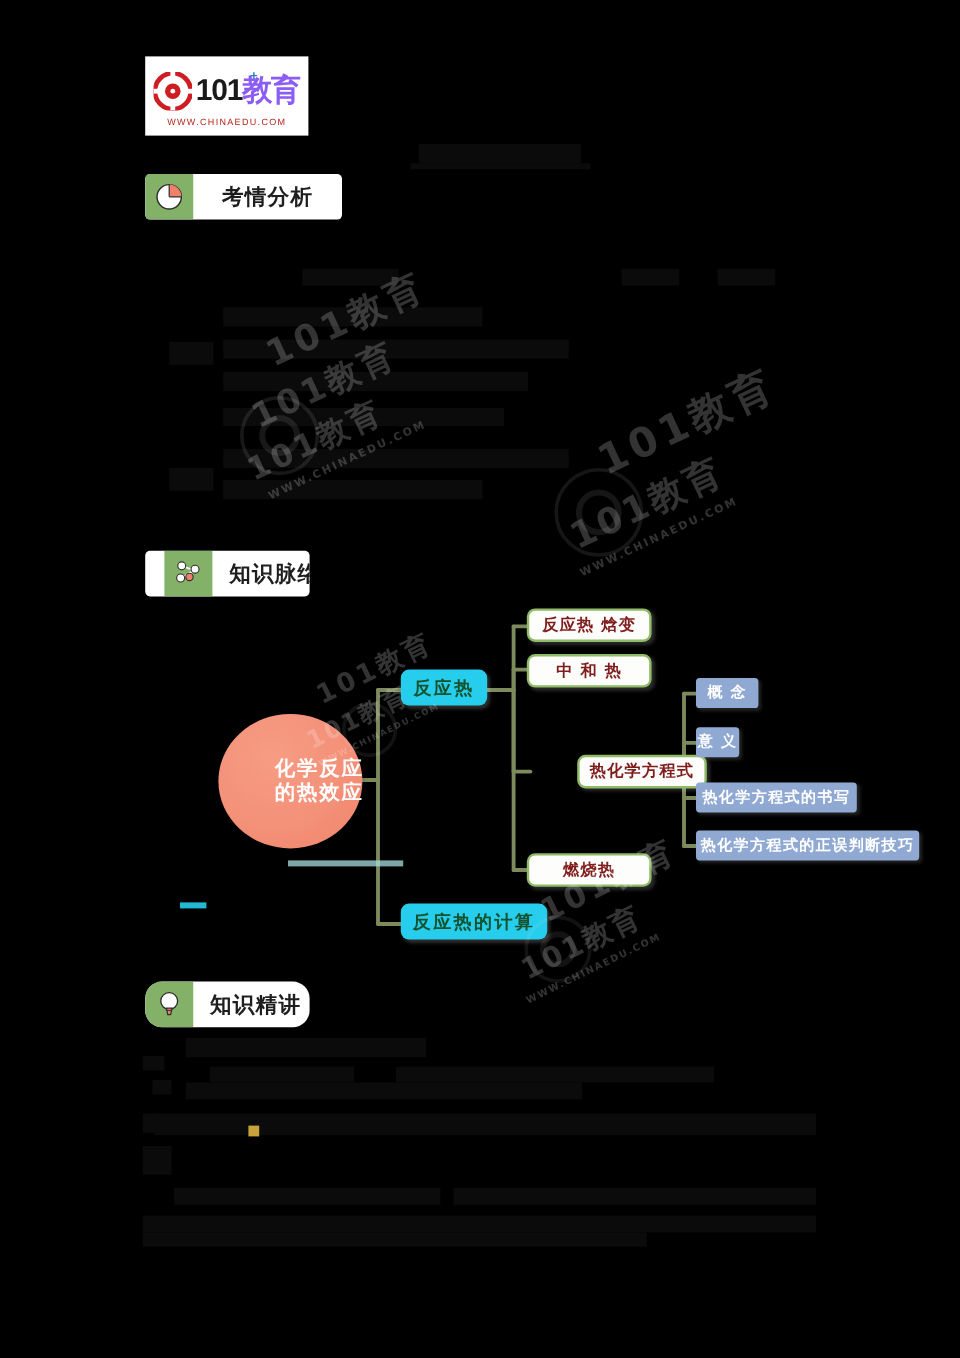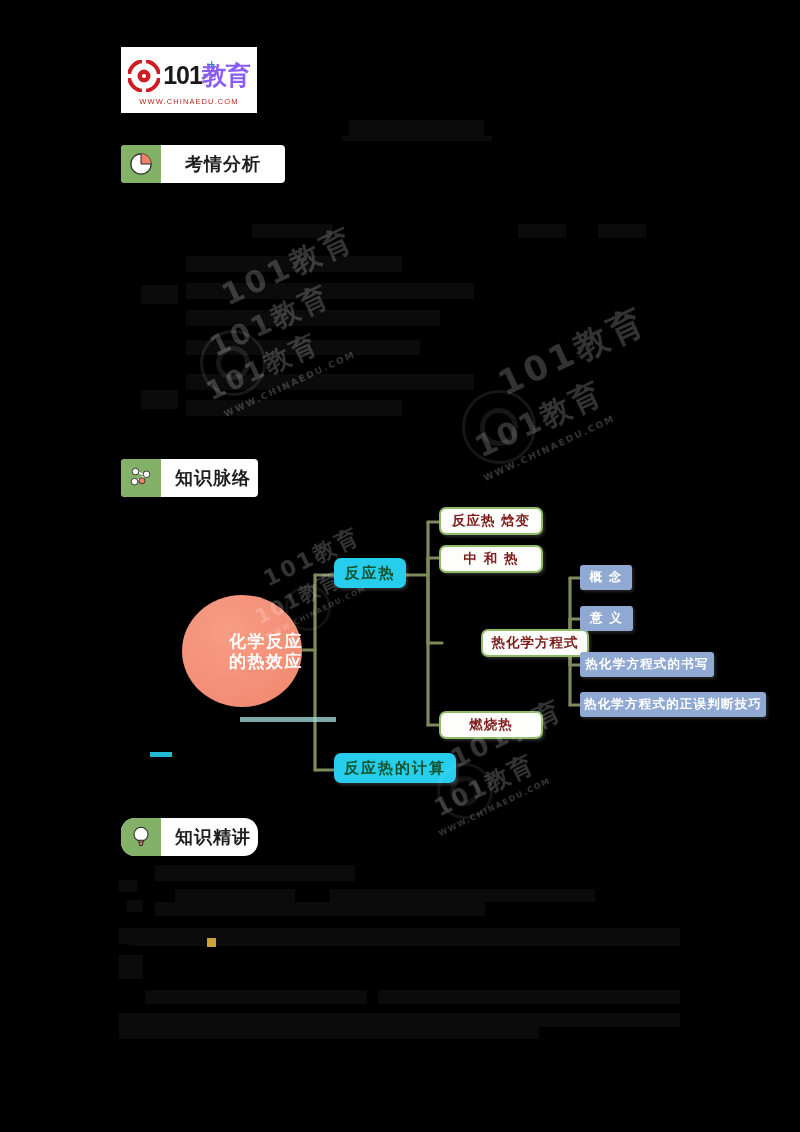--- a/index.html
+++ b/index.html
@@ -269,21 +269,21 @@
   <div class="wm-ring inner" style="left:216px; top:346px; width:34px; height:34px; opacity:0.55;"></div>
 
   <div class="wm-block" style="left:455px; top:335px; width:230px; height:130px; transform:rotate(-25deg);">
     <div class="w-line" style="font-size:34px; letter-spacing:4px; margin-left:58px;">101教育</div>
     <div class="w-line" style="font-size:30px; letter-spacing:3px; margin-left:10px; margin-top:4px;">101教育</div>
     <div class="w-line" style="font-size:9px; letter-spacing:2px; margin-left:4px; margin-top:4px;">WWW.CHINAEDU.COM</div>
   </div>
   <div class="wm-ring" style="left:462px; top:390px; width:74px; height:74px; opacity:0.5;"></div>
   <div class="wm-ring inner" style="left:480px; top:408px; width:38px; height:38px; opacity:0.5;"></div>
 
-  <div class="section-header" style="left:121px; top:459px; width:137px;">
+  <div class="section-header" style="left:121px; top:459px; width:137px;padding-left:16px;">
     <div class="sh-icon">
       <svg viewBox="0 0 26 26" width="24" height="24">
         <line x1="7" y1="6" x2="18" y2="10" stroke="#ffffff" stroke-width="1.6"></line>
         <line x1="7" y1="17" x2="18" y2="10" stroke="#ffffff" stroke-width="1.6"></line>
         <line x1="13" y1="16" x2="18" y2="10" stroke="#ffffff" stroke-width="1.6"></line>
         <circle cx="7" cy="6" r="3.6" fill="#ffffff" stroke="#2d2d2d" stroke-width="1"></circle>
         <circle cx="19" cy="9" r="3.6" fill="#ffffff" stroke="#2d2d2d" stroke-width="1"></circle>
         <circle cx="6" cy="17" r="3.6" fill="#ffffff" stroke="#2d2d2d" stroke-width="1"></circle>
         <circle cx="14" cy="16" r="3.3" fill="#f0806a" stroke="#2d2d2d" stroke-width="1"></circle>
       </svg>
@@ -349,21 +349,21 @@
     <div class="node node-white" style="left:289px; top:134px; width:108px; height:28px;margin-left:42px;">
       <span>热化学方程式</span>
     </div>
     <div class="node node-white" style="left:289px; top:216px; width:104px; height:28px;">
       <span>燃烧热</span>
     </div>
 
     <div class="node node-blue" style="left:430px; top:70px; width:52px; height:25px;">
       <span>概 念</span>
     </div>
-    <div class="node node-blue" style="left:430px; top:111px; width:53px; height:25px;align-items:center;">
+    <div class="node node-blue" style="left:430px; top:111px; width:36px; height:25px;align-items:center;">
       <span>意 义</span>
     </div>
     <div class="node node-blue" style="left:430px; top:157px; width:134px; height:25px;">
       <span>热化学方程式的书写</span>
     </div>
     <div class="node node-blue" style="left:430px; top:197px; width:186px; height:25px;">
       <span>热化学方程式的正误判断技巧</span>
     </div>
   </div>
 

